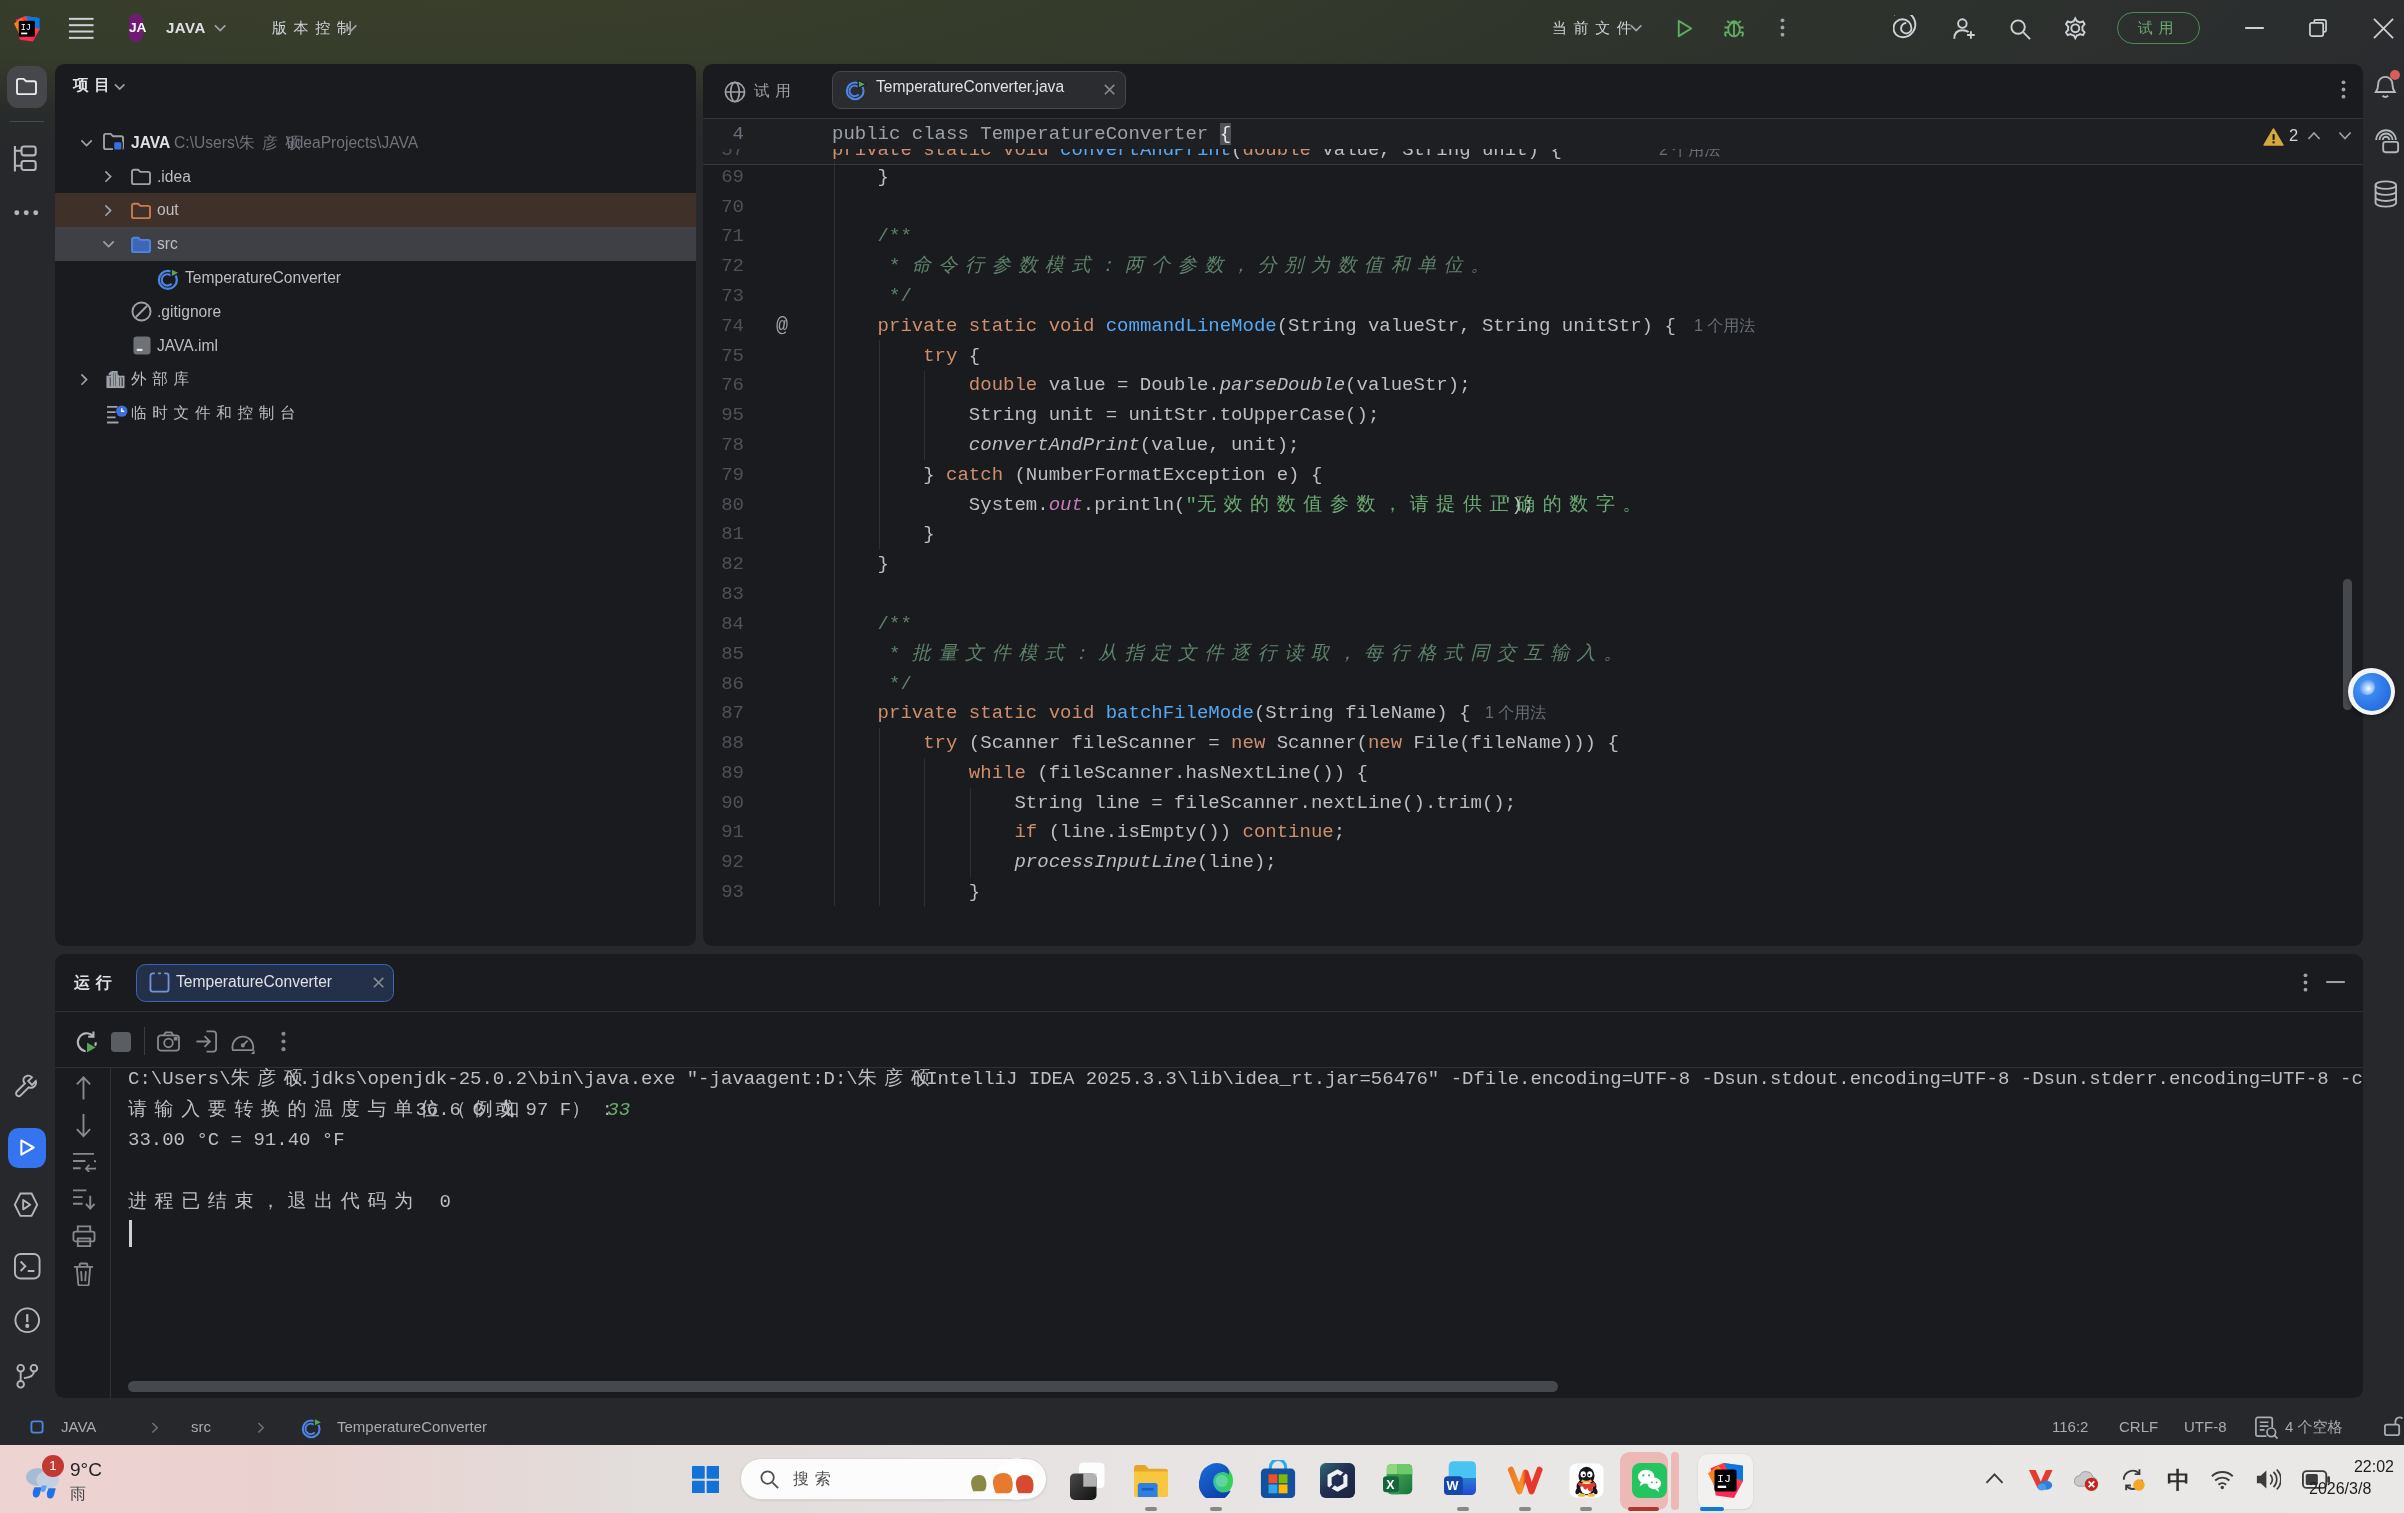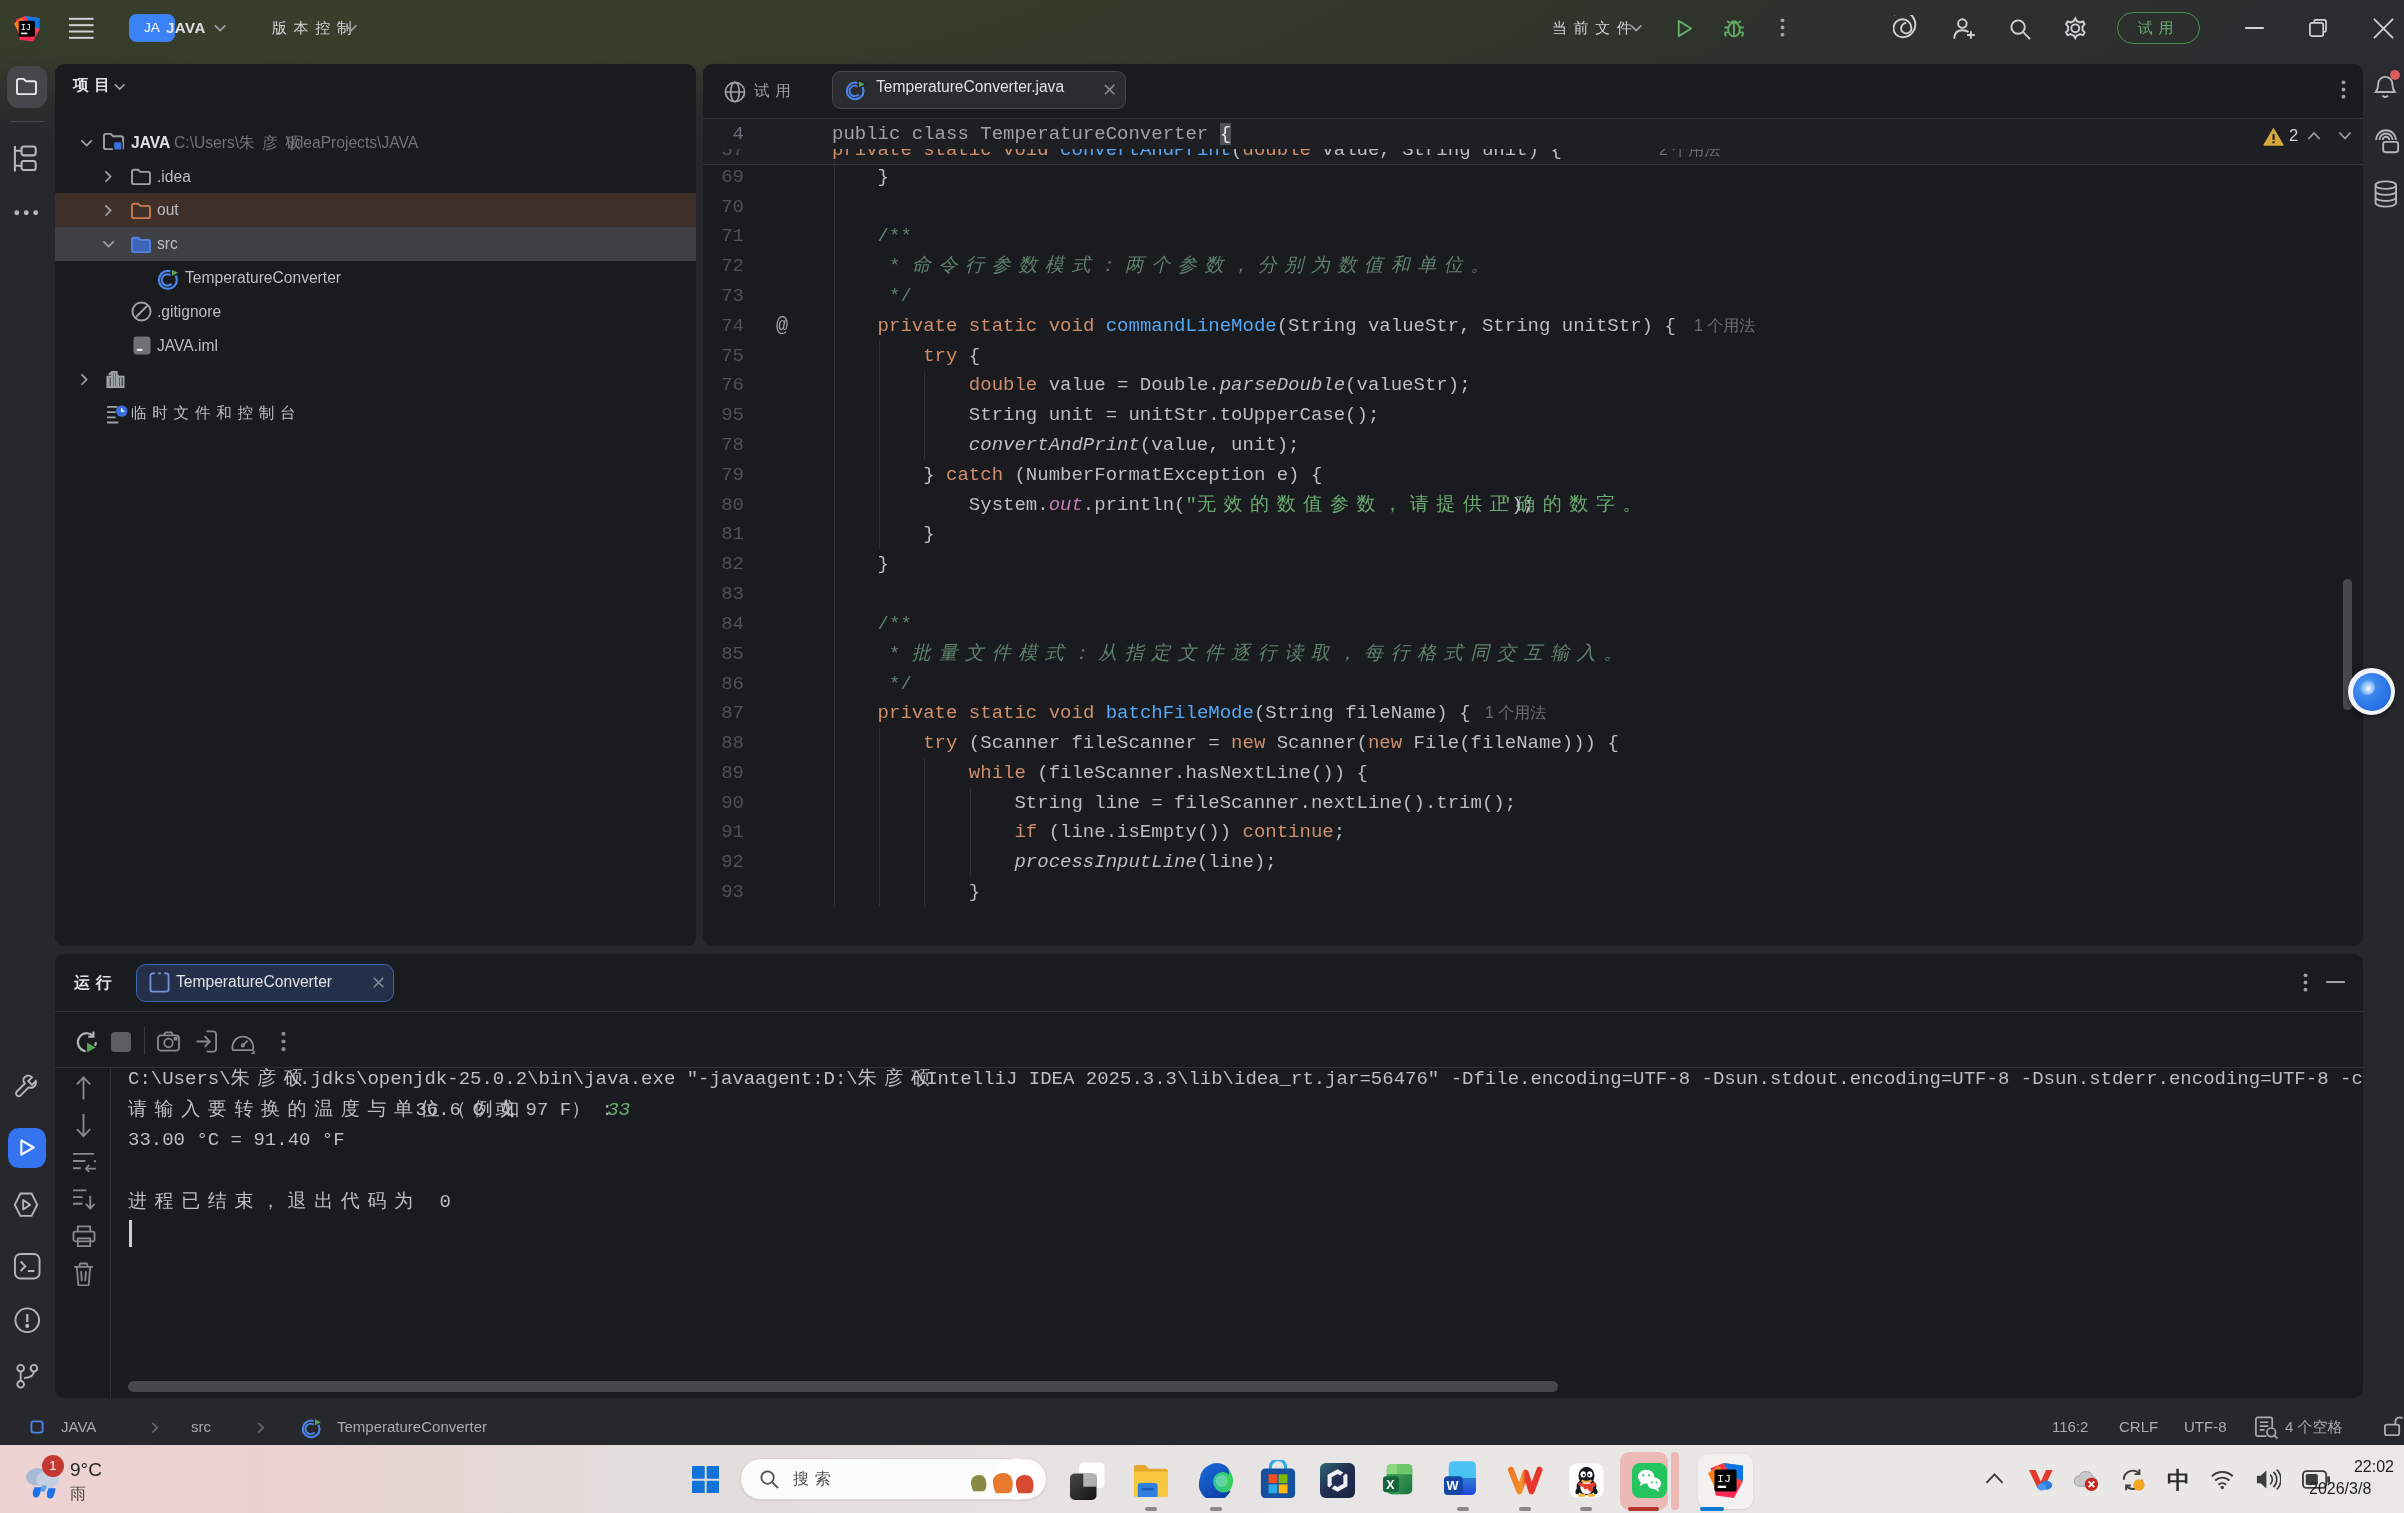--- a/index.html
+++ b/index.html
@@ -38,21 +38,21 @@
 <text x="7" y="14.5" font-size="9" fill="#fff" font-family="Liberation Mono">IJ</text>
 </svg>
 
 <svg class="abs" style="left:68px;top:16px" width="26.5" height="24.6" viewBox="0 0 28 26" stroke="#CED2D6" stroke-width="2.1">
 <line x1="1" y1="3" x2="27" y2="3"></line>
     <line x1="1" y1="9.7" x2="27" y2="9.7"></line>
     <line x1="1" y1="16.4" x2="27" y2="16.4"></line>
     <line x1="1" y1="23.1" x2="27" y2="23.1"></line>
 </svg>
 
-<div class="abs" style="left:129px;top:14px;width:46px;height:28px;border-radius:7.6px;background:#3b82f6;color:#fff;font-weight:normal;font-size:13.7px;text-align:center;line-height:28px">JA</div>
+<div class="abs" style="left:129px;top:14px;width:14px;height:28px;border-radius:7.6px;background:#701a75;color:#fff;font-weight:bold;font-size:13.7px;text-align:center;line-height:28px">JA</div>
 <div class="abs" style="left:166px;top:19px;font-size:15px;color:#DFE1E5;font-weight:bold;letter-spacing:0.5px">JAVA</div>
 <svg class="abs" style="left:214px;top:24px" width="12.3" height="8.5" viewBox="0 0 13 9" fill="none" stroke="#9DA1A8" stroke-width="1.8">
     <polyline points="1,1.5 6.5,7 12,1.5"></polyline>
   </svg>
 <div class="abs" style="left:272px;top:19px;font-size:15px;color:#CFD3D9;letter-spacing:6.6px">版本控制</div>
 <svg class="abs" style="left:345px;top:24px" width="12.3" height="8.5" viewBox="0 0 13 9" fill="none" stroke="#9DA1A8" stroke-width="1.8">
     <polyline points="1,1.5 6.5,7 12,1.5"></polyline>
   </svg>
 
 <div class="abs" style="left:1552px;top:19px;font-size:15px;color:#CFD3D9;letter-spacing:6.6px">当前文件</div>
@@ -221,20 +221,21 @@
 <div class="treerow" style="top:265px;padding-left:102px">JAVA.iml</div>
 <svg class="abs" style="left:24.6px;top:309px" width="8.5" height="13.2" viewBox="0 0 9 14" fill="none" stroke="#9DA1A8" stroke-width="1.8">
       <polyline points="1.5,1.5 7,7 1.5,12.5"></polyline>
     </svg>
 <svg class="abs" style="left:51px;top:306px" width="19" height="19" viewBox="0 0 20 20" fill="none" stroke="#9DA1A8" stroke-width="2">
 <path d="M3 18 V8 M3 5 l3-3 M9 18 V2.5 M15.5 18 V8 M6 2 v16 M12.5 5 v13"></path>
       <rect x="1.5" y="7" width="4.5" height="11"></rect>
       <rect x="13" y="7" width="5.5" height="11"></rect>
       <rect x="6.8" y="2" width="4.5" height="16"></rect>
 </svg>
+<div class="treerow" style="top:298px;padding-left:76px;letter-spacing:5.7px">外部库</div>
 <svg class="abs" style="left:51px;top:340px" width="22" height="20" viewBox="0 0 23 21">
 <g fill="none" stroke="#9DA1A8" stroke-width="2">
         <path d="M1 3 h11 M1 8.5 h9 M1 14 h9 M1 19.5 h12"></path>
       </g>
 <circle cx="16.5" cy="7.5" r="6" fill="#3A6FE0"></circle>
       <path d="M16.5 4.5 v3.2 h2.6" stroke="#fff" stroke-width="1.5" fill="none"></path>
 </svg>
 <div class="treerow" style="top:332px;padding-left:76px;letter-spacing:5.7px">临时文件和控制台</div>
 </div>
 <div class="island" style="left:703px;top:64px;width:1660px;height:882px;overflow:hidden">

